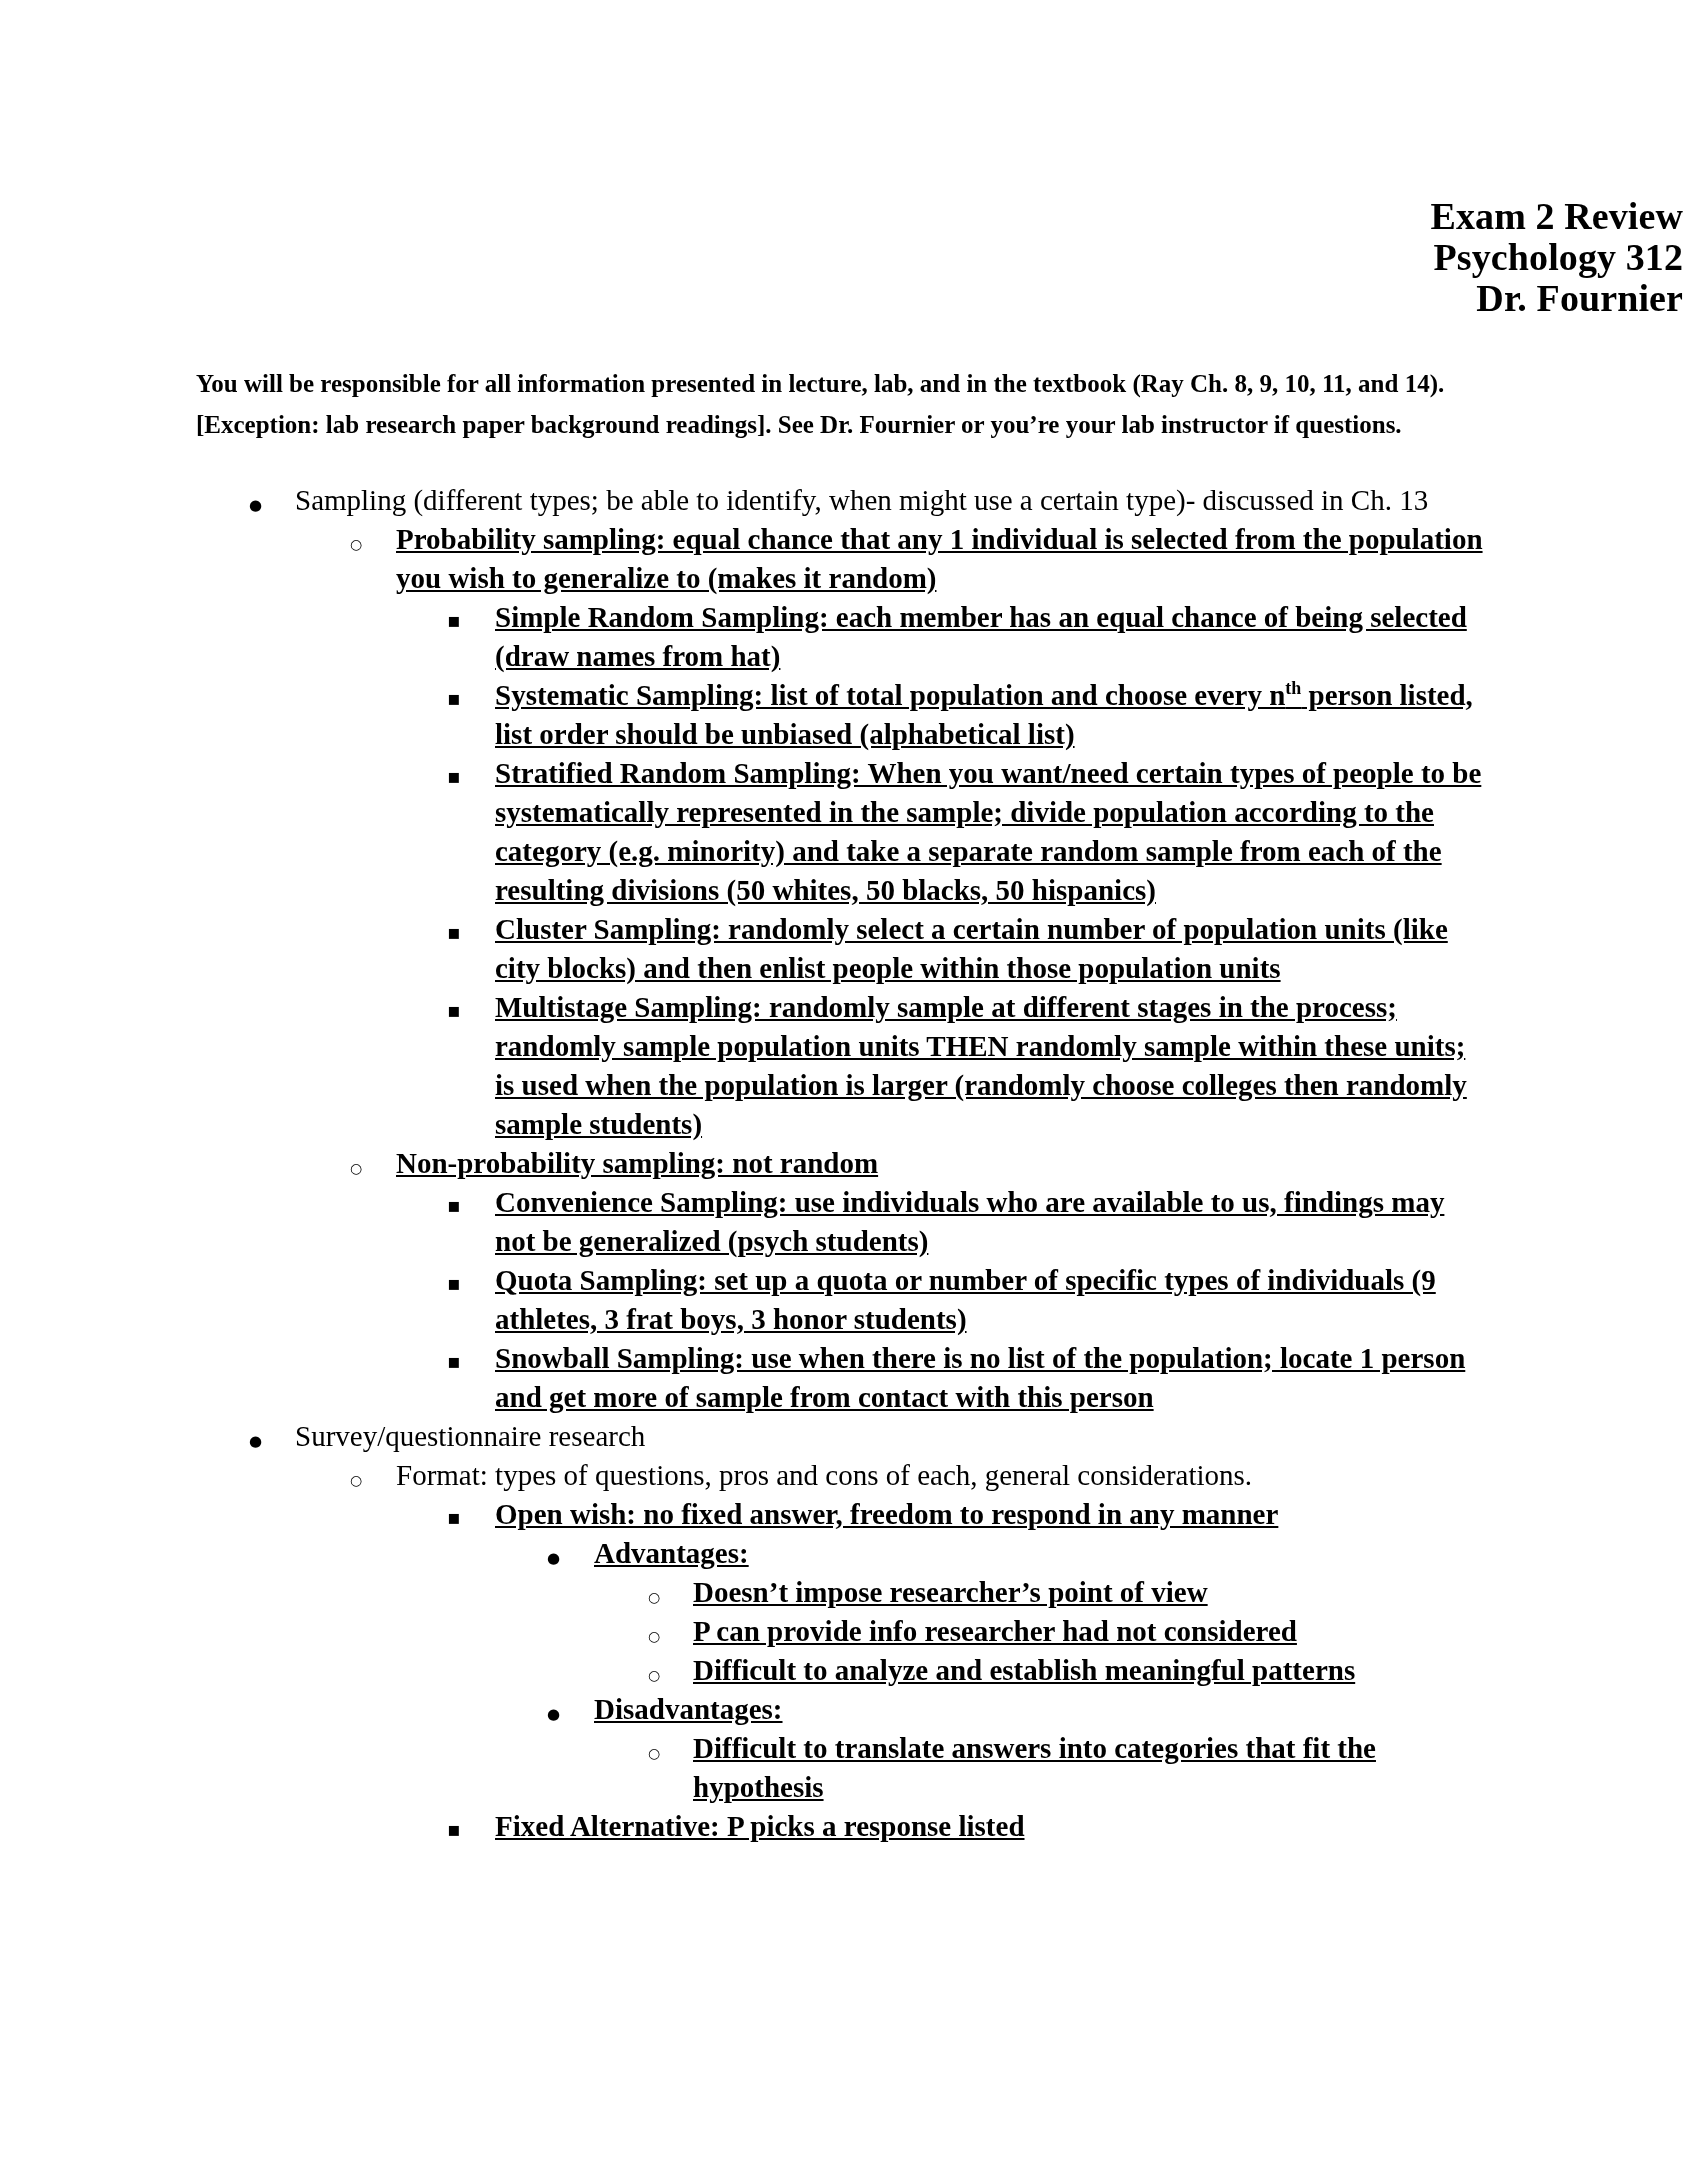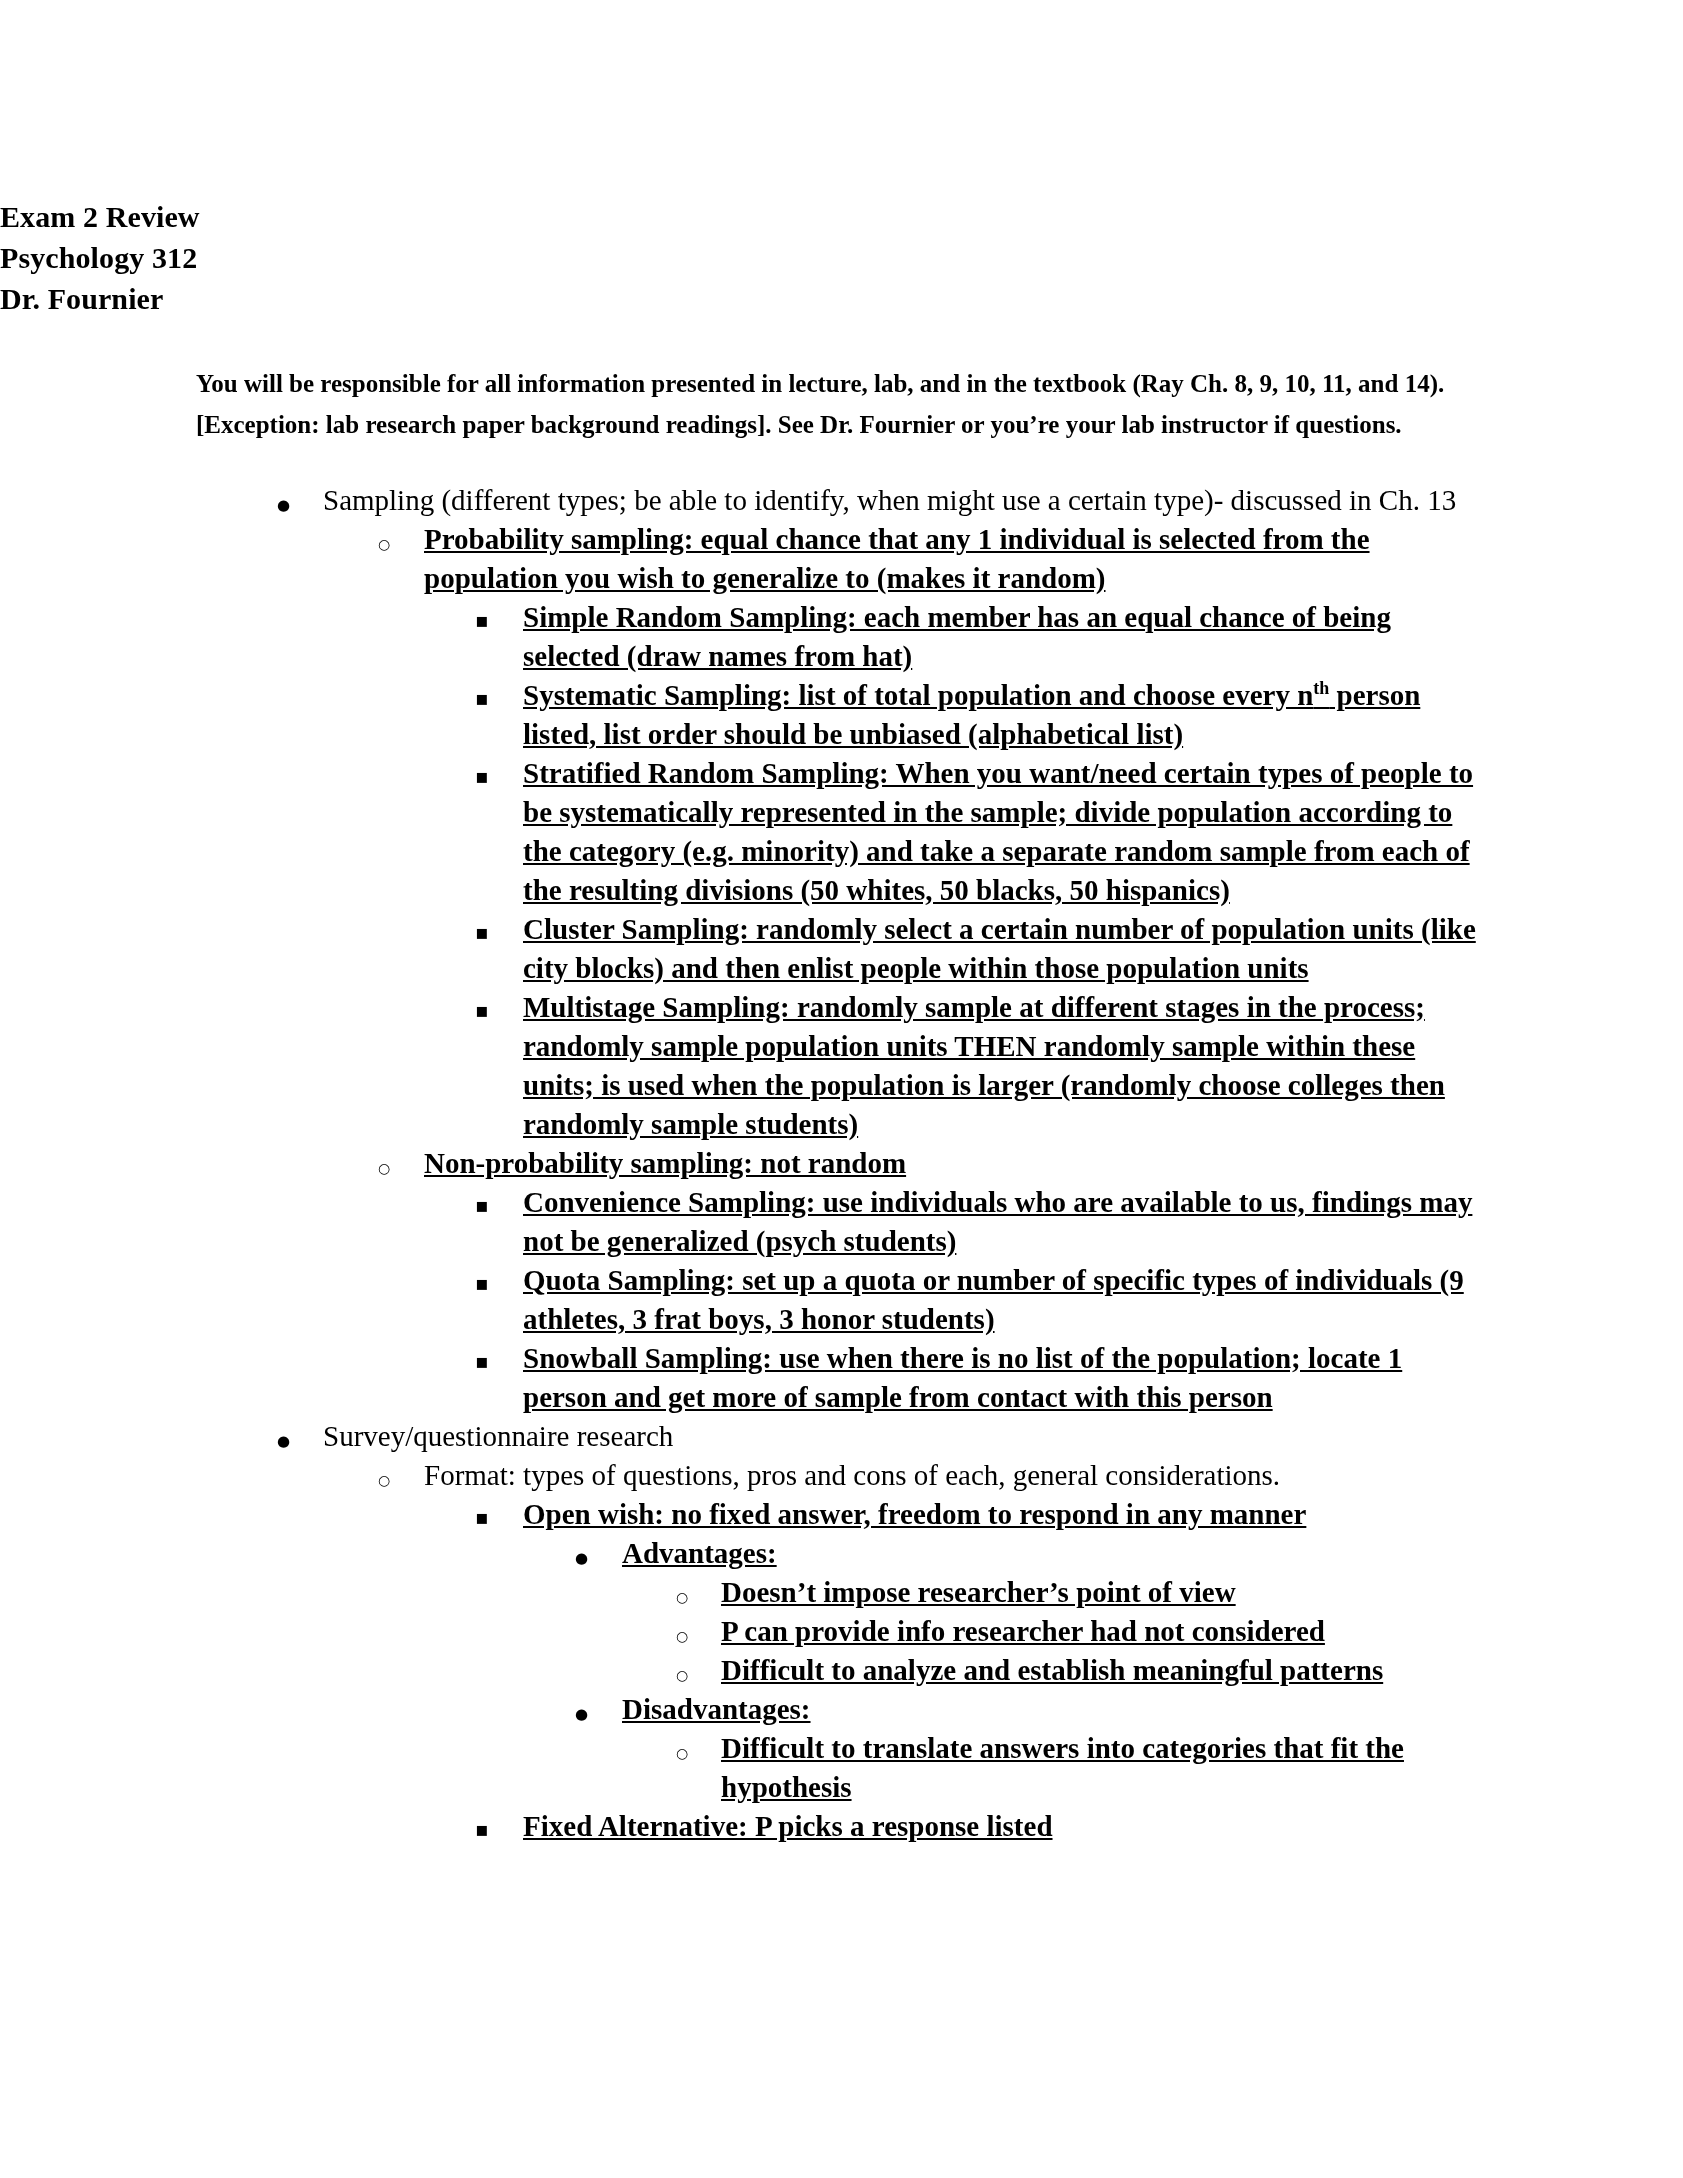--- a/index.html
+++ b/index.html
@@ -22,44 +22,43 @@
 
   .content {
     position: absolute;
     left: 0;
     top: 0;
     width: 1683px;
   }
 
   
   .title-block {
-    text-align: left;
+    text-align: right;
     font-weight: bold;
-    font-size: 30px;
+    font-size: 38px;
     line-height: 41px;
     padding-top: 196px;
     letter-spacing: 0.1px;
   }
   .title-line { display: block; }
 
   
   .intro {
     font-weight: bold;
     font-size: 25px;
     line-height: 41px;
     margin-left: 196px;
     margin-right: 196px;
     margin-top: 44px;
     text-align: left;
   }
 
   
   .outline {
     margin-top: 36px;
-    margin-left: 28px;
   }
   .li {
     position: relative;
     font-size: 29px;
     line-height: 39px;
     text-align: left;
     margin: 0;
     padding: 0;
   }
   .li .marker {

